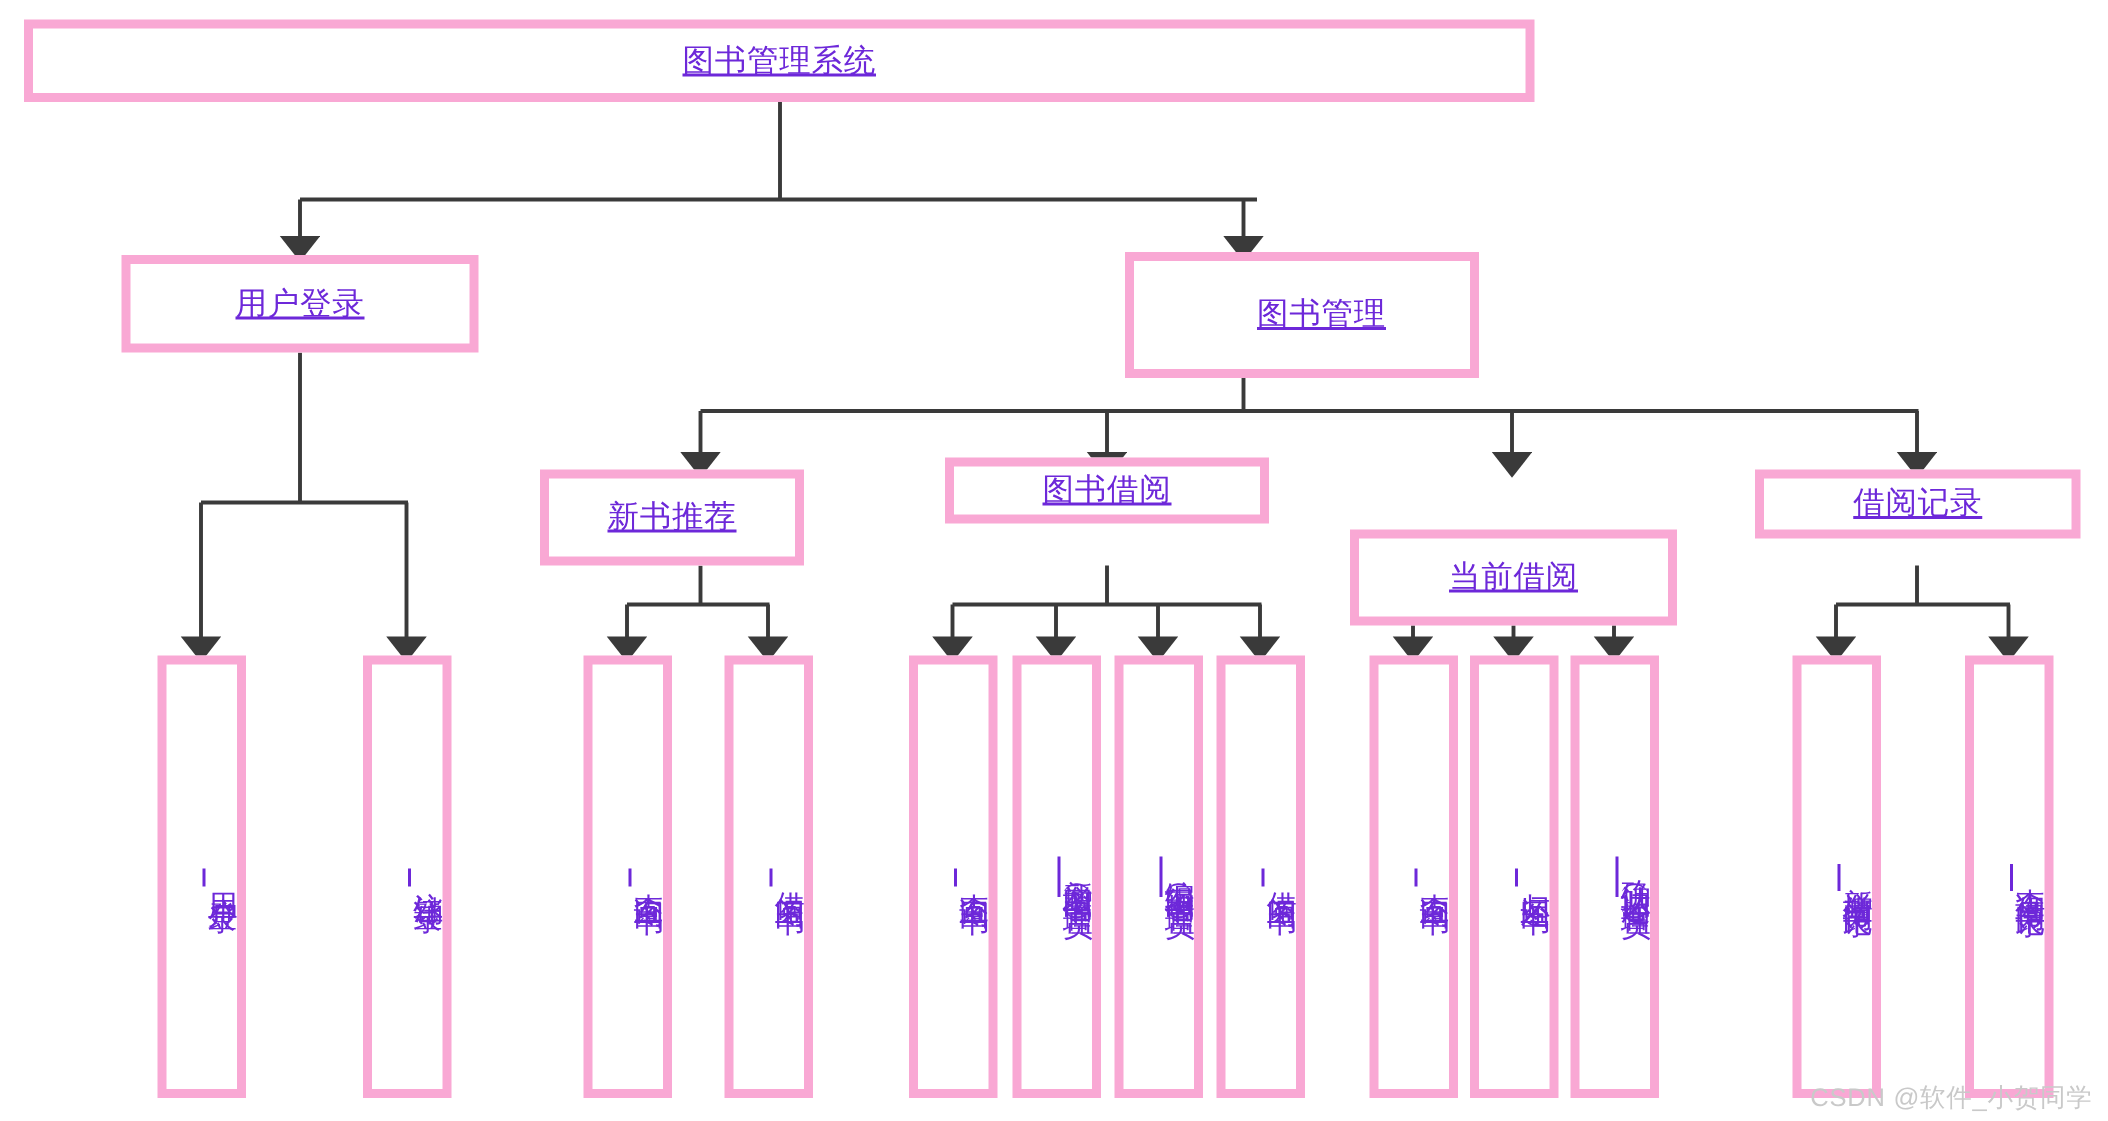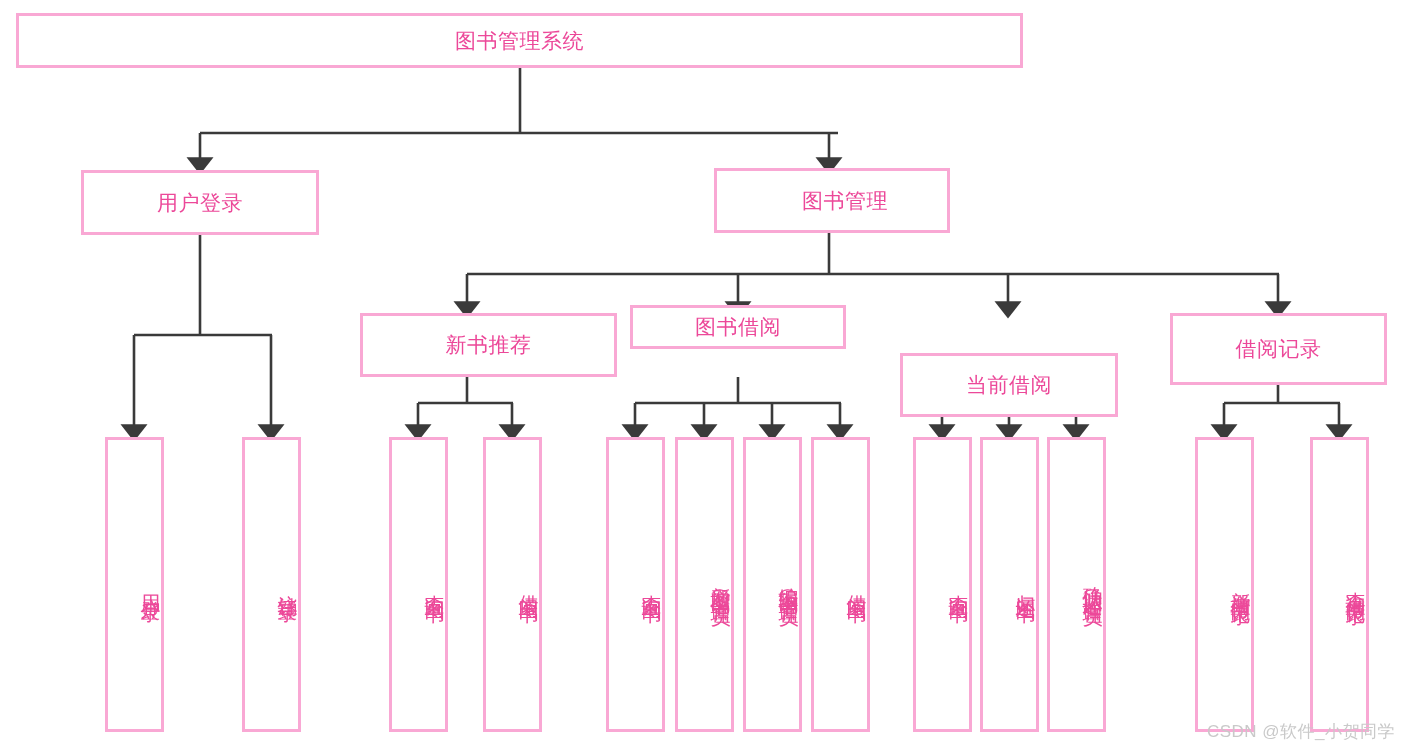--- a/index.html
+++ b/index.html
@@ -23,26 +23,27 @@
     left: 0;
     top: 0;
     width: 1405px;
     height: 747px;
     pointer-events: none;
   }
   .node {
     position: absolute;
     box-sizing: border-box;
     background: #ffffff;
-    border: 3px solid #f9a8d4;
+    border: 6px solid #f9a8d4;
     display: flex;
     align-items: center;
     justify-content: center;
-    color: #ec4899;
+    color: #6d28d9;
     letter-spacing: 0.5px;
+    text-decoration: underline;
   }
   .node.horiz {
     font-size: 21px;
     line-height: 1.1;
     white-space: nowrap;
   }
   .node.vert {
     writing-mode: vertical-rl;
     text-orientation: upright;
     font-size: 20px;
@@ -126,34 +127,34 @@
     </g>
   </svg>
 
   <div class="node horiz" style="left:16px; top:13px; width:1007px; height:55px;">
     <span class="node-label">图书管理系统</span>
   </div>
 
   <div class="node horiz" style="left:81px; top:170px; width:238px; height:65px;">
     <span class="node-label">用户登录</span>
   </div>
-  <div class="node horiz" style="left:714px; top:168px; width:236px; height:65px;padding-left:26px;">
+  <div class="node horiz" style="left:750px; top:168px; width:236px; height:84px;padding-left:26px;">
     <span class="node-label">图书管理</span>
   </div>
 
-  <div class="node horiz" style="left:360px; top:313px; width:257px; height:64px;">
+  <div class="node horiz" style="left:360px; top:313px; width:176px; height:64px;">
     <span class="node-label">新书推荐</span>
   </div>
   <div class="node horiz" style="left:630px; top:305px; width:216px; height:44px;">
     <span class="node-label">图书借阅</span>
   </div>
   <div class="node horiz" style="left:900px; top:313px; width:218px; height:64px;margin-top:40px;">
     <span class="node-label">当前借阅</span>
   </div>
-  <div class="node horiz" style="left:1170px; top:313px; width:217px; height:72px;">
+  <div class="node horiz" style="left:1170px; top:313px; width:217px; height:46px;">
     <span class="node-label">借阅记录</span>
   </div>
 
   <div class="node vert" style="left:105px; top:437px; width:59px; height:295px;">
     <span class="node-label">用户登录</span>
   </div>
   <div class="node vert" style="left:242px; top:437px; width:59px; height:295px;">
     <span class="node-label">注销登录</span>
   </div>
 

